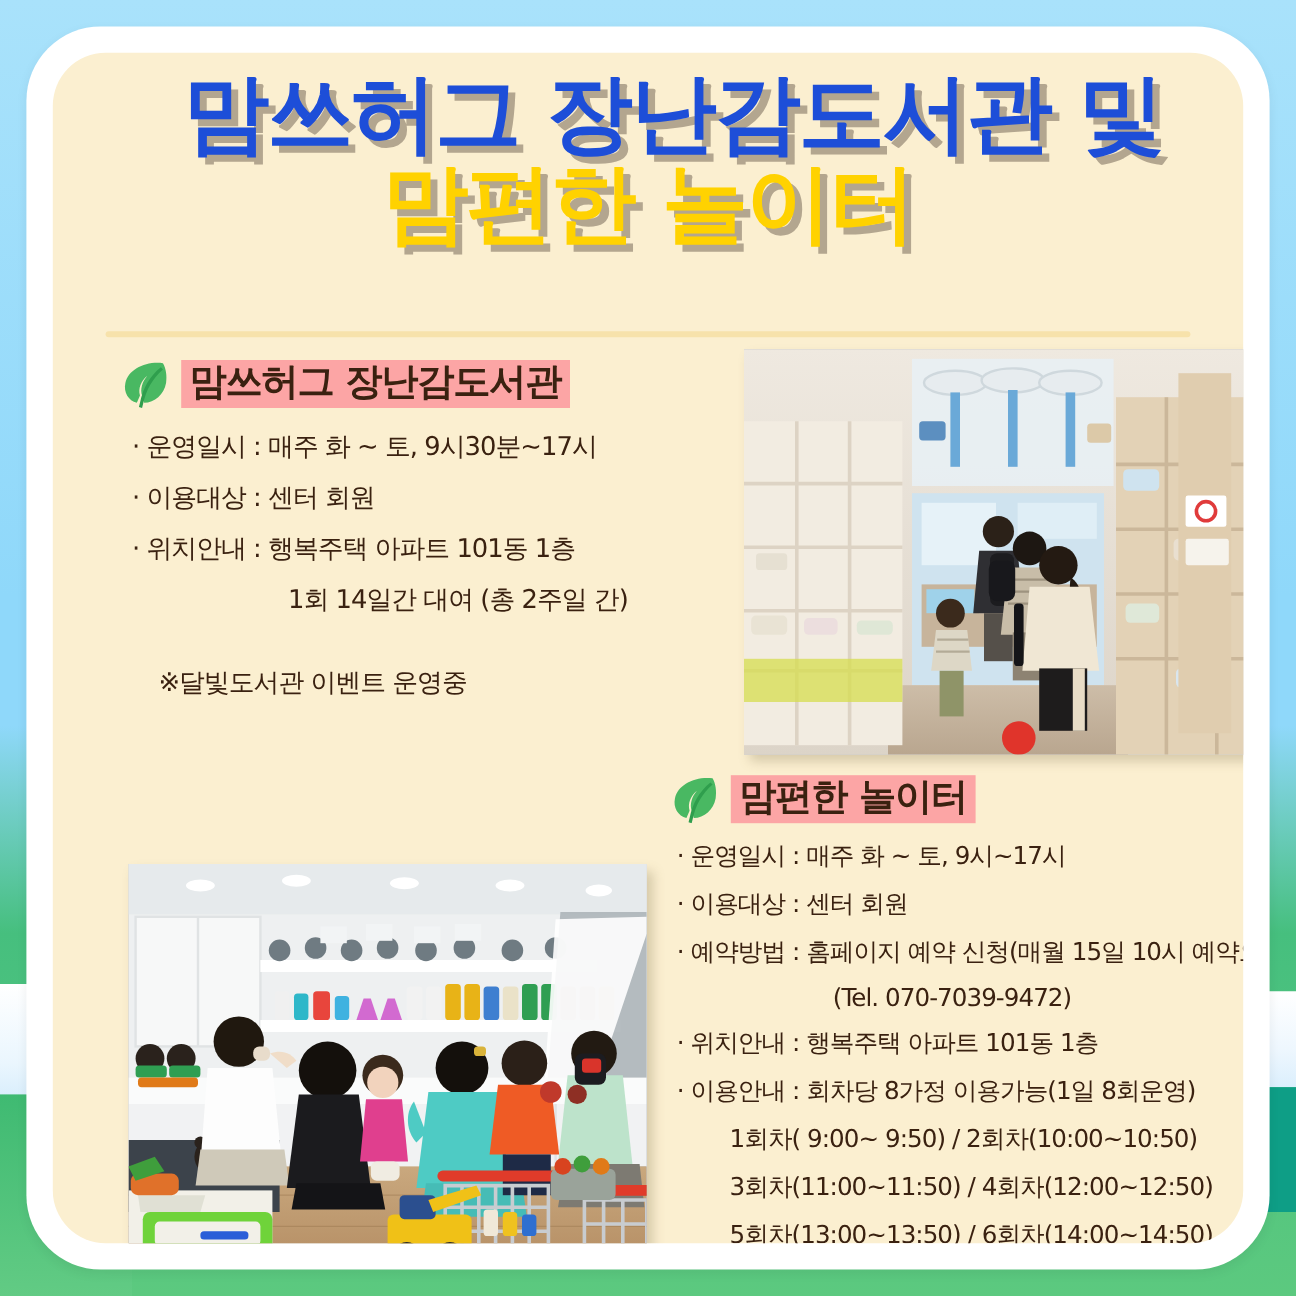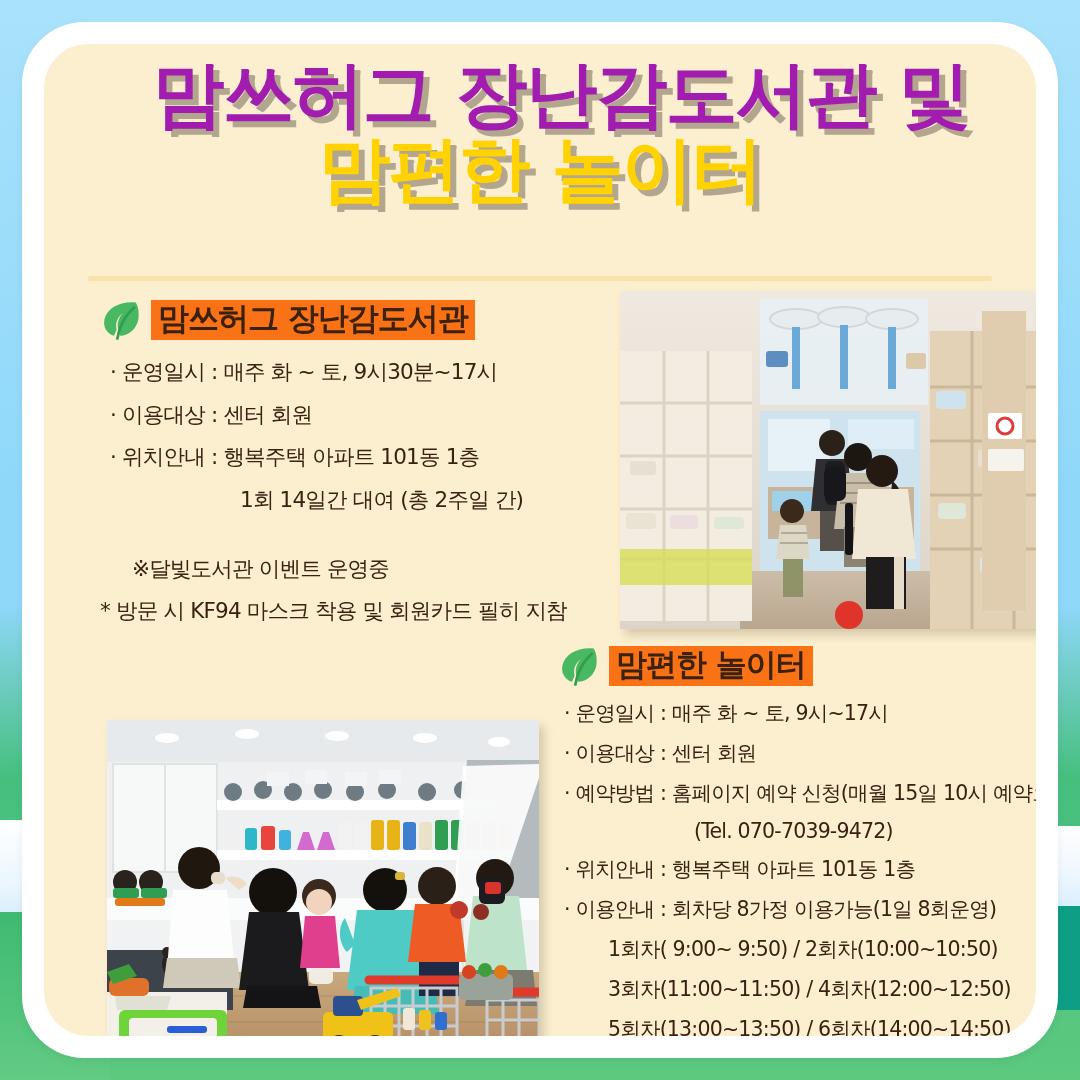--- a/index.html
+++ b/index.html
@@ -48,31 +48,31 @@
   }
   
   .title-wrap{
     position:absolute;left:0;top:14px;width:992px;text-align:center;
   }
   .t-line{
     font-family:"DejaVu Sans","Liberation Sans",sans-serif;
     font-weight:bold;letter-spacing:-2px;line-height:1.02;
     white-space:nowrap;
   }
-  .t1{font-size:72px;color:#a21caf;text-shadow:6px 6px 0 rgba(120,105,90,.55);margin-left:41px;}
+  .t1{font-size:72px;color:#1d4ed8;text-shadow:6px 6px 0 rgba(120,105,90,.55);margin-left:41px;}
   .t2{font-size:72px;color:#ffd200;text-shadow:6px 6px 0 rgba(120,105,90,.55);margin-top:2px;}
   .divider{
     position:absolute;left:44px;top:232px;width:904px;height:5px;
     background:#f7e2ab;border-radius:3px;
   }
   
   .sec-head{position:absolute;display:flex;align-items:center;gap:9px;}
   .leaf{width:42px;height:40px;flex:none;}
   .sec-title{
-    background:#f97316;color:#3a2110;
+    background:#fca5a5;color:#3a2110;
     font-family:"DejaVu Sans","Liberation Sans",sans-serif;
     font-weight:bold;font-size:31px;letter-spacing:-1px;
     padding:1px 7px 4px 7px;white-space:nowrap;line-height:1.12;
   }
   
   .lines{position:absolute;color:#3a2110;
     font-family:"DejaVu Sans","Liberation Sans",sans-serif;
     font-weight:normal;letter-spacing:-0.8px;}
   .ln{white-space:nowrap;}
   
@@ -122,21 +122,20 @@
       </svg>
       <div class="sec-title">맘쓰허그 장난감도서관</div>
     </div>
 
     <div class="lines" id="left-lines">
         <div class="ln noind">· 운영일시 : 매주 화 ~ 토, 9시30분~17시</div>
         <div class="ln noind">· 이용대상 : 센터 회원</div>
         <div class="ln noind">· 위치안내 : 행복주택 아파트 101동 1층</div>
         <div class="ln ind2">1회 14일간 대여  (총 2주일 간)</div>
         <div class="ln ind3">※달빛도서관 이벤트 운영중</div>
-        <div class="ln star">* 방문 시 KF94 마스크 착용 및 회원카드 필히 지참</div>
       </div>
 
     <div class="photo" id="photo-top">
       <svg class="ph-img" viewBox="0 0 430 338" preserveAspectRatio="xMidYMid slice">
         <defs>
           <linearGradient id="wallg" x1="0" y1="0" x2="0" y2="1">
             <stop offset="0" stop-color="#efe9e0"></stop>
               <stop offset="1" stop-color="#dcd4c8"></stop>
           </linearGradient>
           <linearGradient id="floorg" x1="0" y1="0" x2="0" y2="1">

